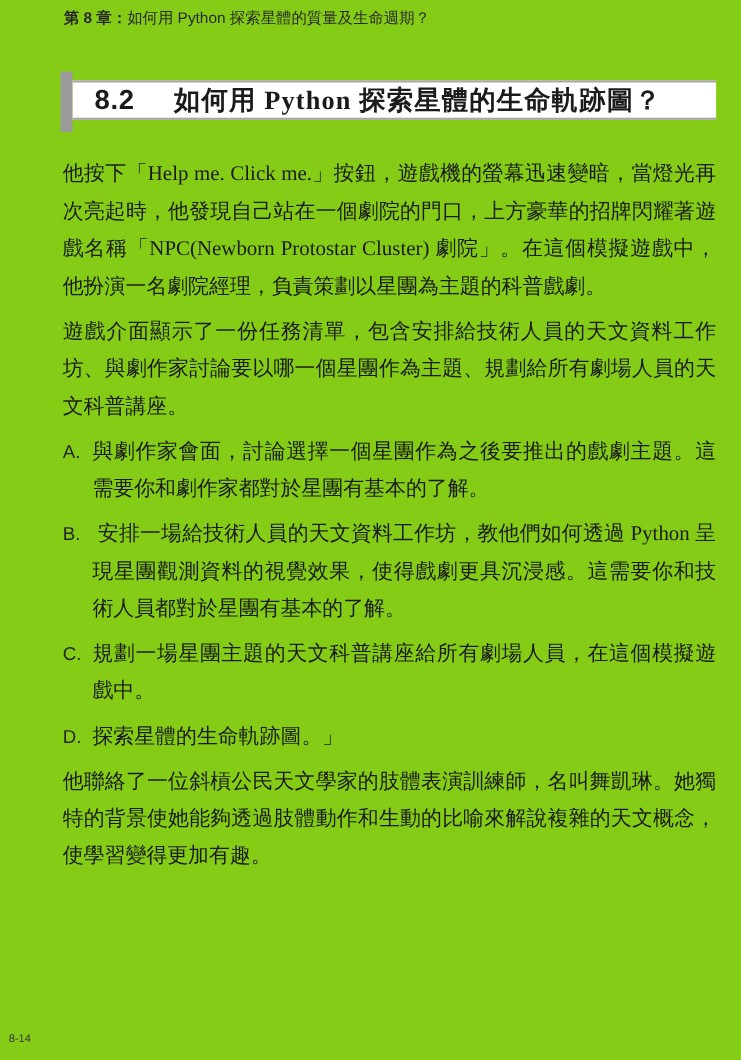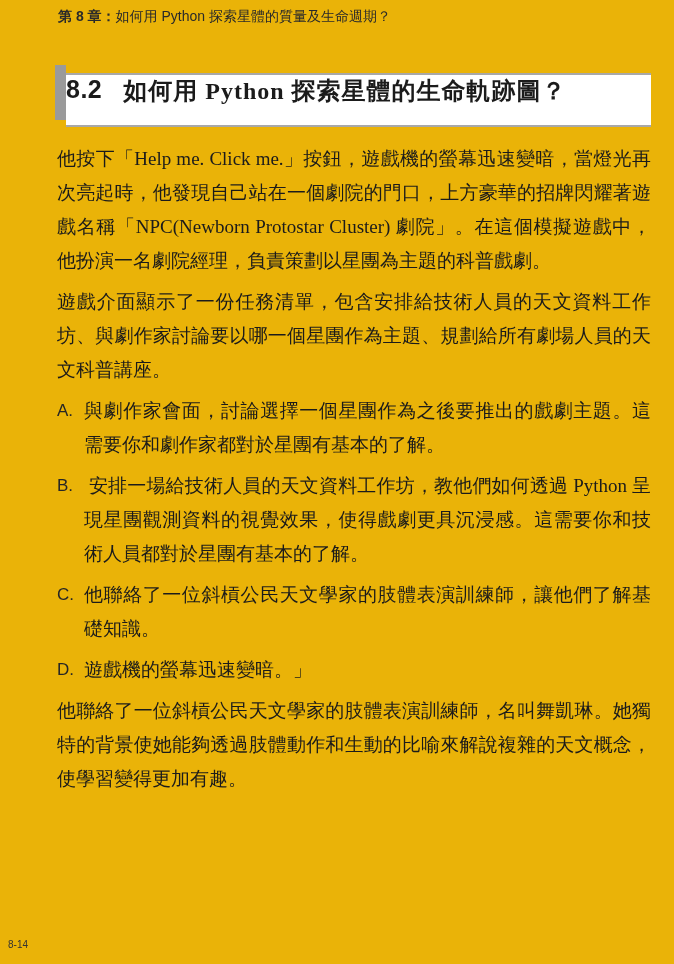--- a/index.html
+++ b/index.html
@@ -4,21 +4,21 @@
 <style>
   :root{
     --accent-bar:#9a9a9a;
     --rule:#a8a8a8;
     --ink:#1b1b1b;
   }
   html,body{margin:0;padding:0;background:#ffffff;}
   .page{
     position:relative;
     width:674px;height:964px;
-    background:#eab308;
+    background:#84cc16;
     color:var(--ink);
     font-family:"Liberation Serif","DejaVu Serif",serif;
     overflow:hidden;
   }
   
   .running-head{
     position:absolute;left:58px;top:7px;right:20px;
     font-family:"Liberation Sans","DejaVu Sans",sans-serif;
     font-size:14px;line-height:18px;color:#2a2a2a;
     white-space:nowrap;
@@ -26,33 +26,33 @@
   .rh-chapter{font-weight:bold;}
   
   .section-heading{
     position:absolute;left:55px;top:65px;width:596px;height:55px;
   }
   .accent-bar{
     position:absolute;left:0;top:0;width:11px;height:55px;
     background:var(--accent-bar);
   }
   .heading-box{
-    position:absolute;left:11px;right:0;top:8px;height:54px;
+    position:absolute;left:11px;right:0;top:8px;height:36px;
     border-top:2px solid var(--rule);
     border-bottom:2px solid var(--rule);
-    display:flex;
-    padding-left:0;box-sizing:border-box;
+    display:flex;align-items:center;
+    padding-left:20px;box-sizing:border-box;
     background:#ffffff;
   }
   .sec-num{
     font-family:"Liberation Sans","DejaVu Sans",sans-serif;
     font-weight:bold;font-size:25px;letter-spacing:0.5px;
   }
   .sec-title{
-    font-weight:bold;font-size:24px;margin-left:21px;letter-spacing:1px;
+    font-weight:bold;font-size:24px;margin-left:36px;letter-spacing:1px;
   }
   
   .body-text{
     position:absolute;left:57px;top:142px;width:594px;
     font-size:19px;line-height:34px;
     text-align:justify;text-justify:inter-ideograph;
   }
   .body-text p{margin:0 0 7px 0;}
   .task-list{list-style:none;margin:0 0 7px 0;padding:0;}
   .task-item{display:flex;margin:0 0 7px 0;}
@@ -94,25 +94,25 @@
       <li class="task-item">
         <span class="task-marker">A.</span>
         <span class="task-text">與劇作家會面，討論選擇一個星團作為之後要推出的戲劇主題。這需要你和劇作家都對於星團有基本的了解。</span>
       </li>
       <li class="task-item">
         <span class="task-marker">B.</span>
         <span class="task-text">&nbsp;安排一場給技術人員的天文資料工作坊，教他們如何透過 Python 呈現星團觀測資料的視覺效果，使得戲劇更具沉浸感。這需要你和技術人員都對於星團有基本的了解。</span>
       </li>
       <li class="task-item">
         <span class="task-marker">C.</span>
-        <span class="task-text">他聯絡了一位斜槓公民天文學家的肢體表演訓練師，讓他們了解基礎知識。</span>
+        <span class="task-text">規劃一場星團主題的天文科普講座給所有劇場人員，在這個模擬遊戲中。</span>
       </li>
       <li class="task-item">
         <span class="task-marker">D.</span>
-        <span class="task-text">遊戲機的螢幕迅速變暗。」</span>
+        <span class="task-text">探索星體的生命軌跡圖。」</span>
       </li>
     </ol>
 
     <p>他聯絡了一位斜槓公民天文學家的肢體表演訓練師，名叫舞凱琳。她獨特的背景使她能夠透過肢體動作和生動的比喻來解說複雜的天文概念，使學習變得更加有趣。</p>
   </main>
 
   <footer class="page-number">8-14</footer>
 
 </div>
 

